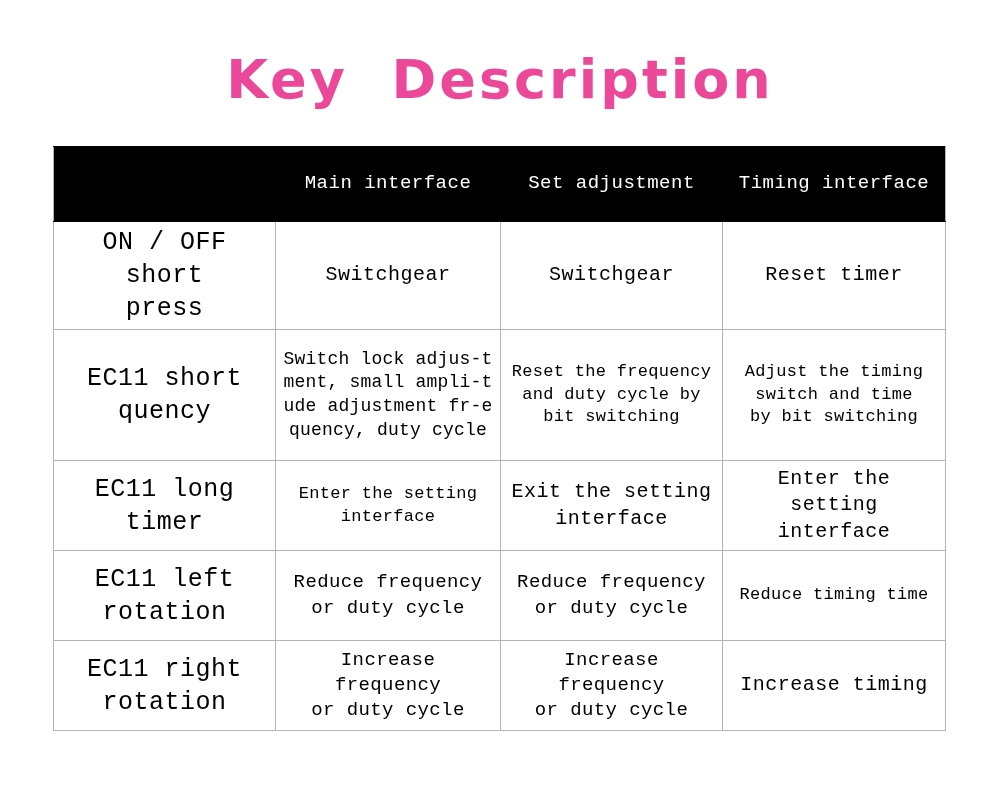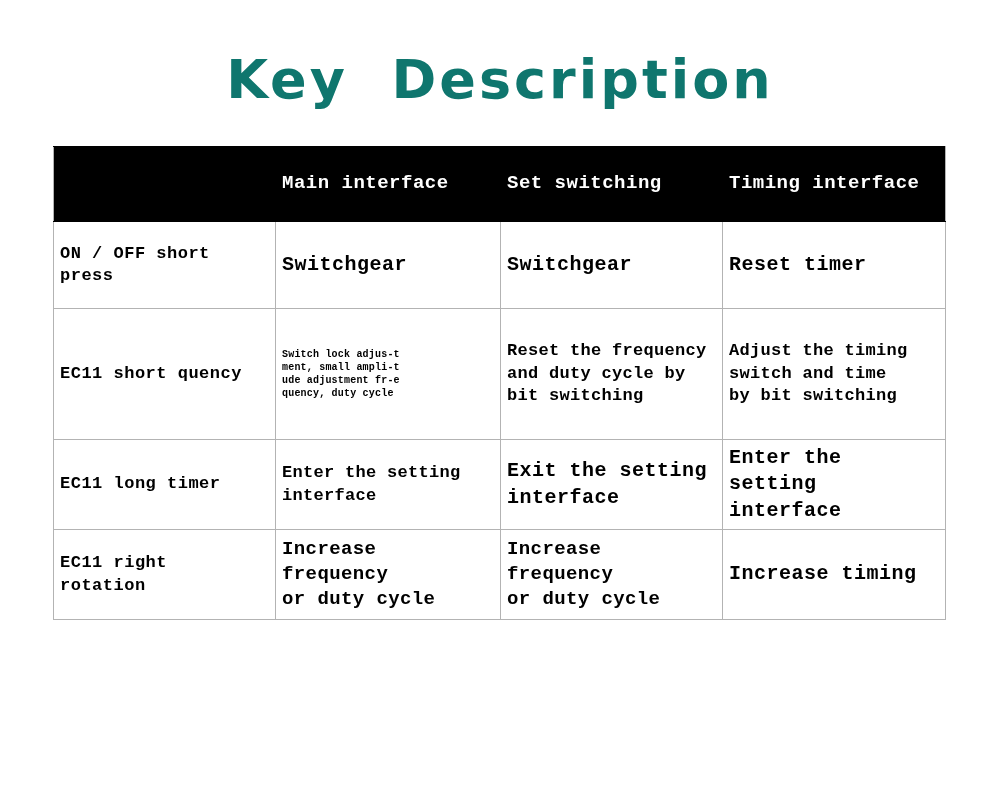--- a/index.html
+++ b/index.html
@@ -20,41 +20,41 @@
   .page-title {
     position: absolute;
     top: 52px;
     left: 0;
     width: 1000px;
     text-align: center;
     font-family: "DejaVu Sans", "Liberation Sans", sans-serif;
     font-size: 54px;
     font-weight: bold;
     letter-spacing: 3px;
-    color: #0f766e;
+    color: #ec4899;
     line-height: 1.05;
     white-space: pre;
   }
 
   .key-table {
     position: absolute;
     left: 53px;
     top: 146px;
     width: 892px;
     border-collapse: collapse;
     table-layout: fixed;
   }
 
   .key-table td,
   .key-table th {
     border: 1px solid #b3b3b3;
     padding: 4px 6px;
-    text-align: left;
+    text-align: center;
     vertical-align: middle;
-    font-weight: bold;
+    font-weight: normal;
     line-height: 1.32;
     white-space: pre-line;
   }
 
   .key-table col.c1 { width: 222px; }
   .key-table col.c2 { width: 225px; }
   .key-table col.c3 { width: 222px; }
   .key-table col.c4 { width: 223px; }
 
   thead tr.header-row {
@@ -75,27 +75,27 @@
     border-right-color: #b3b3b3;
     margin-top: 28px;
   }
 
   tbody td {
     background: #ffffff;
     color: #000000;
   }
 
   .row-label {
-    font-size: 17px;
+    font-size: 25px;
     letter-spacing: 0.5px;
   }
 
   .cell-md   { font-size: 19px; letter-spacing: 0.4px; }
   .cell-sm   { font-size: 17px; letter-spacing: 0.3px; }
-  .cell-xs   { font-size: 10px; letter-spacing: 0.2px; }
+  .cell-xs   { font-size: 18px; letter-spacing: 0.2px; }
   .cell-lg   { font-size: 20px; letter-spacing: 0.5px; }
 
   tr.r1 td { height: 78px; }
   tr.r2 td { height: 82px; }
   tr.r3 td { height: 122px; }
   tr.r4 td { height: 81px; }
   tr.r5 td { height: 81px; }
   tr.r6 td { height: 81px; }
 </style>
 </head>
@@ -107,21 +107,21 @@
   <colgroup>
     <col class="c1">
       <col class="c2">
       <col class="c3">
       <col class="c4">
   </colgroup>
   <thead>
     <tr class="header-row">
       <th class="corner-cell"></th>
       <th>Main interface</th>
-      <th>Set switching</th>
+      <th>Set adjustment</th>
       <th class="last-head">Timing interface</th>
     </tr>
   </thead>
   <tbody>
 
     <tr class="r1">
       <td class="row-label">ON / OFF short
 press</td>
       <td class="cell-lg">Switchgear</td>
       <td class="cell-lg">Switchgear</td>
@@ -146,20 +146,29 @@
     <tr class="r4">
       <td class="row-label">EC11 long timer</td>
       <td class="cell-sm">Enter the setting
 interface</td>
       <td class="cell-lg">Exit the setting
 interface</td>
       <td class="cell-lg">Enter the setting
 interface</td>
     </tr>
 
+    <tr class="r5">
+      <td class="row-label">EC11 left
+rotation</td>
+      <td class="cell-md">Reduce frequency
+or duty cycle</td>
+      <td class="cell-md">Reduce frequency
+or duty cycle</td>
+      <td class="cell-sm">Reduce timing time</td>
+    </tr>
 
     <tr class="r6">
       <td class="row-label">EC11 right
 rotation</td>
       <td class="cell-md">Increase frequency
 or duty cycle</td>
       <td class="cell-md">Increase frequency
 or duty cycle</td>
       <td class="cell-lg">Increase timing</td>
     </tr>

